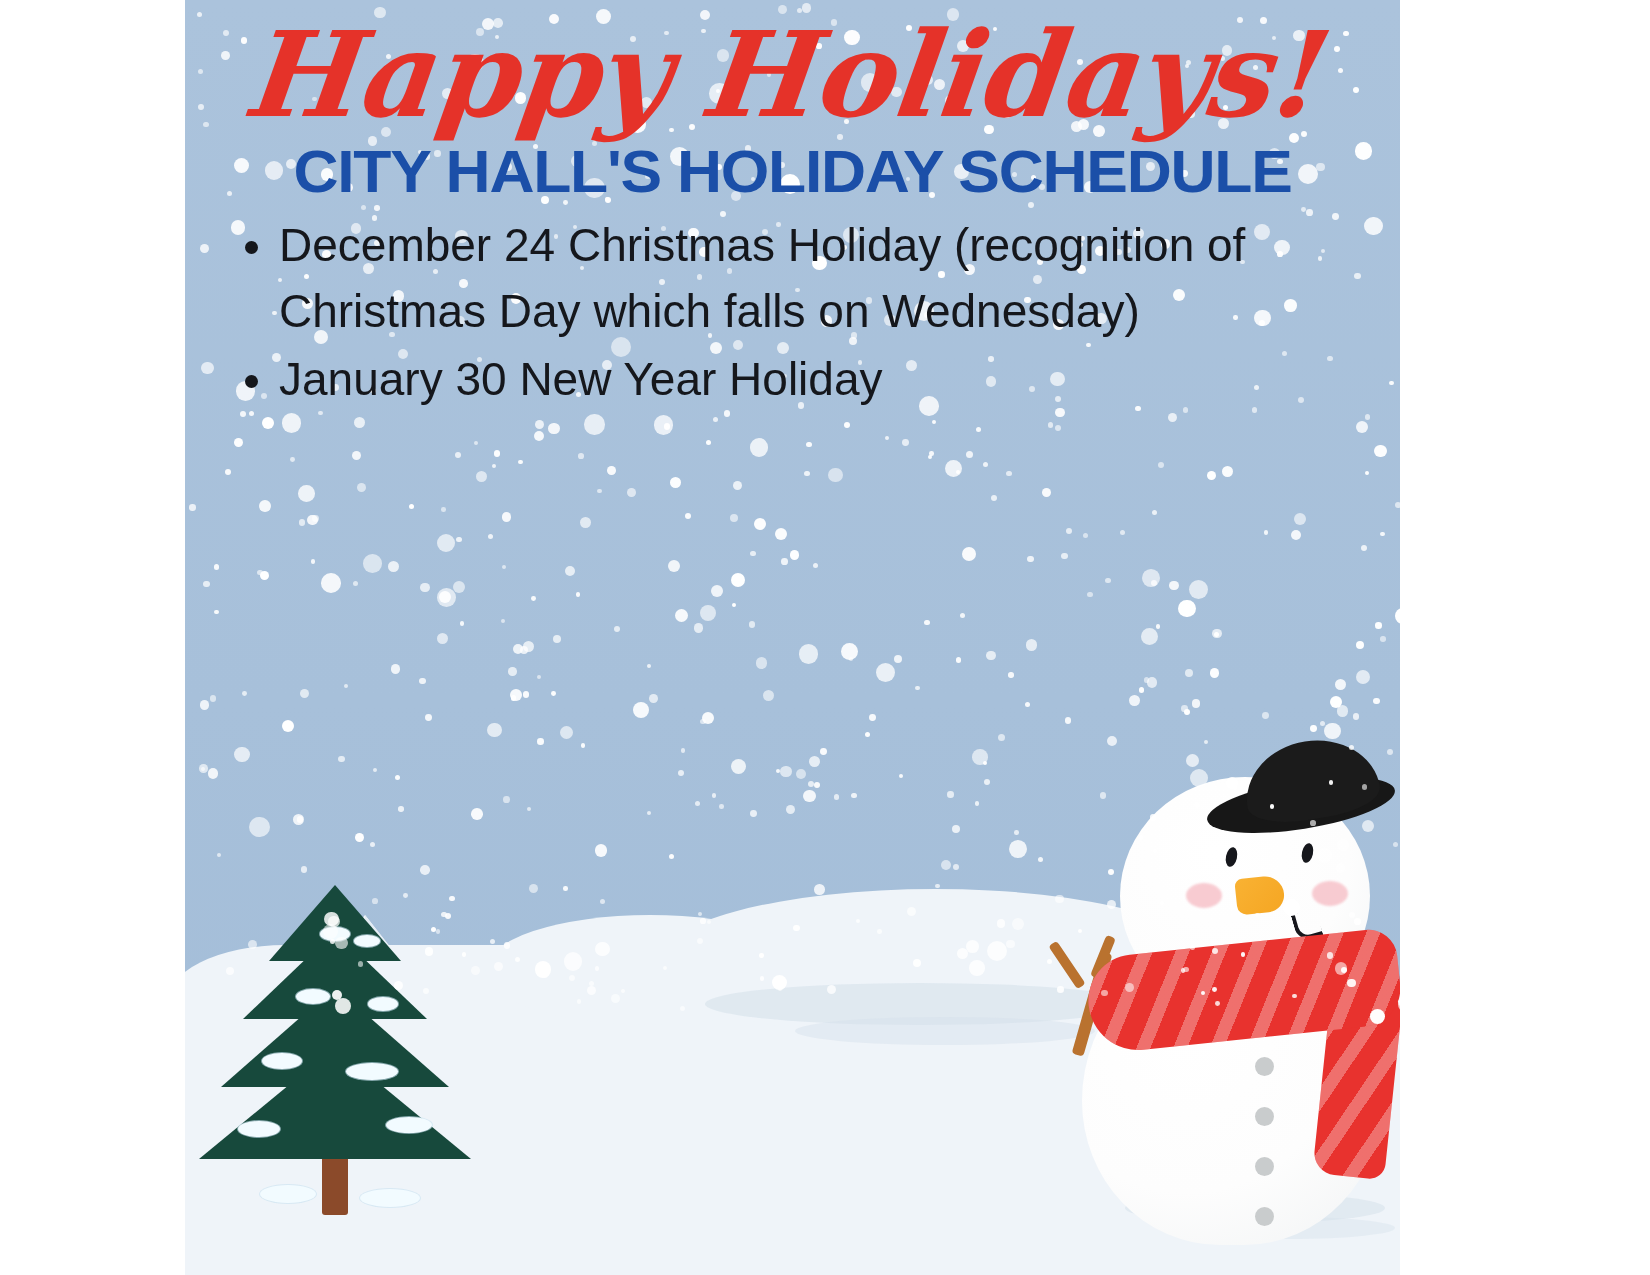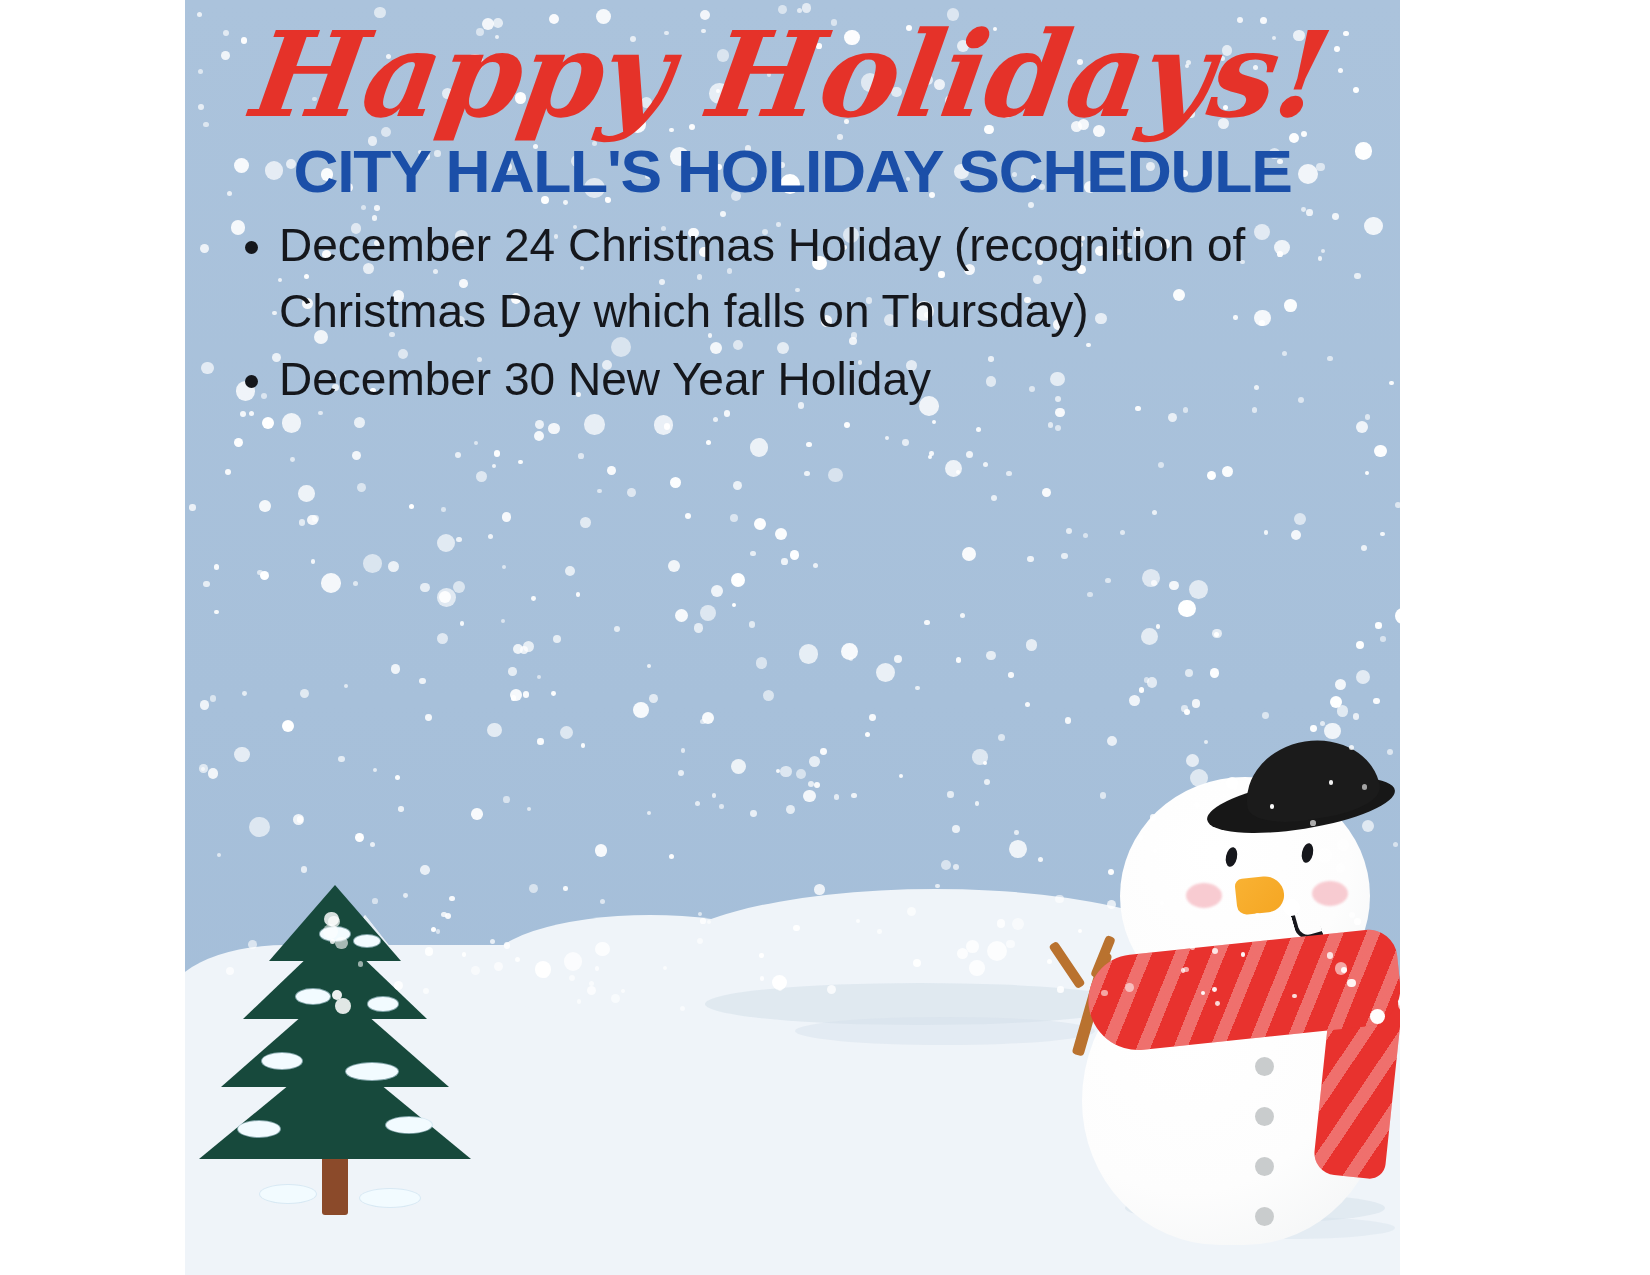--- a/index.html
+++ b/index.html
@@ -992,19 +992,19 @@
         <span class="flake" style="left:869.8px;top:425.3px;width:6.2px;height:6.2px;opacity:0.60"></span>
         <span class="flake" style="left:234.3px;top:678.2px;width:6.3px;height:6.3px;opacity:0.81"></span>
         <span class="flake" style="left:595.4px;top:173.7px;width:19.9px;height:19.9px;opacity:0.99"></span>
         <span class="flake" style="left:403.5px;top:980.7px;width:5.3px;height:5.3px;opacity:0.63"></span>
       </div>
 
     <div id="textblock">
       <div id="script-title">Happy Holidays!</div>
       <div id="headline">CITY HALL'S HOLIDAY SCHEDULE</div>
       <ul id="holiday-list">
-        <li>December 24 Christmas Holiday (recognition of Christmas Day which falls on Thursday)</li>
-        <li>December 30 New Year Holiday</li>
+        <li>December 24 Christmas Holiday (recognition of Christmas Day which falls on Wednesday)</li>
+        <li>January 30 New Year Holiday</li>
       </ul>
     </div>
 
   </div>
 </div>
 
 </body></html>

